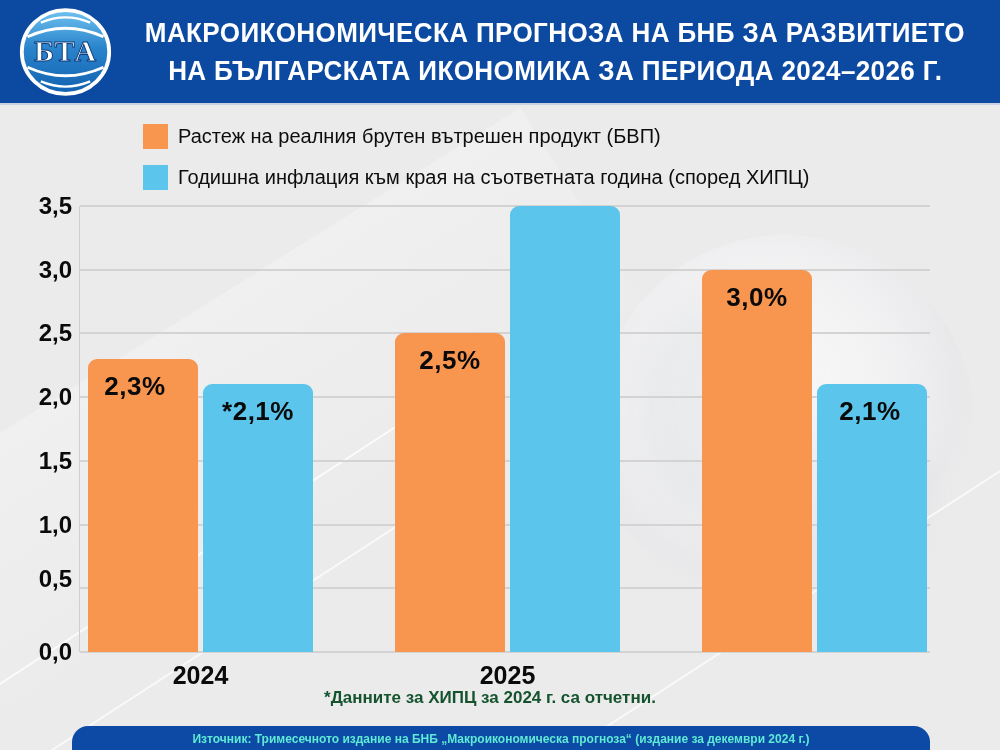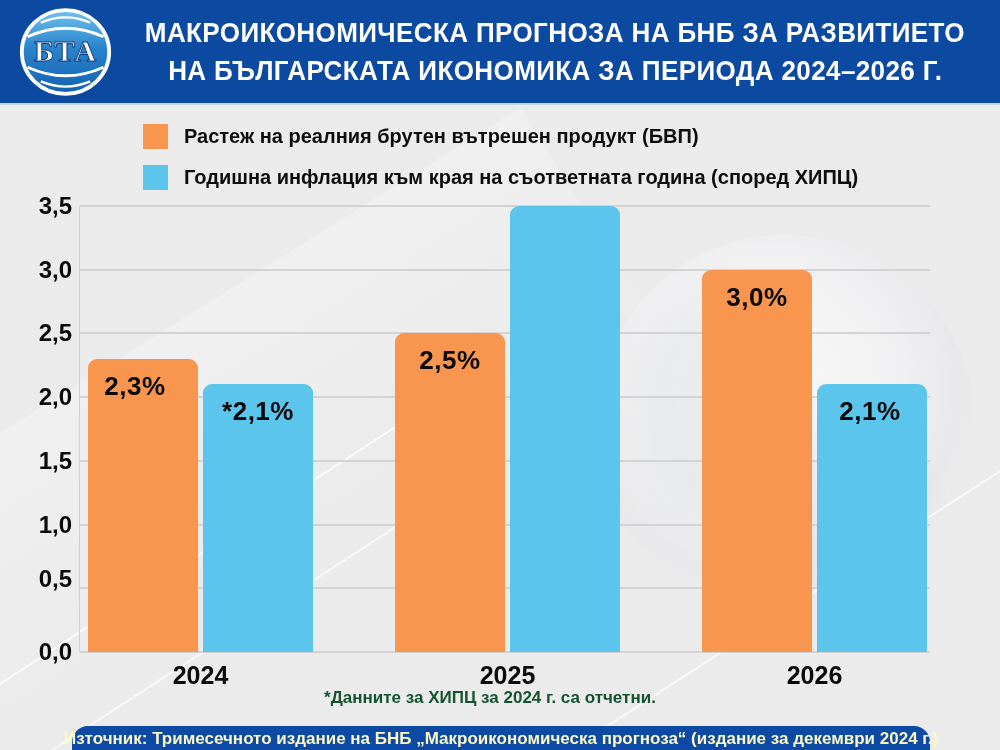--- a/index.html
+++ b/index.html
@@ -42,21 +42,21 @@
     background:linear-gradient(rgba(255,255,255,.5),rgba(255,255,255,0));
     transform:rotate(-32deg);opacity:.5;
   }
   .wm-line1{left:-60px;top:540px;width:560px;height:2px;background:rgba(255,255,255,.8);transform:rotate(-33deg);}
   .wm-line2{left:-40px;top:640px;width:520px;height:2px;background:rgba(255,255,255,.7);transform:rotate(-33deg);}
   .wm-line3{left:520px;top:600px;width:560px;height:2px;background:rgba(255,255,255,.7);transform:rotate(-33deg);}
   
   .legend{position:absolute;left:143px;top:121px;z-index:3;}
   .legend-row{display:flex;align-items:center;height:31px;margin-bottom:10px;}
   .legend-swatch{width:25px;height:25px;flex:0 0 25px;}
-  .legend-label{margin-left:16px;font-size:20px;font-weight:bold;color:#0d0d0d;white-space:nowrap;}
+  .legend-label{margin-left:10px;font-size:20px;font-weight:normal;color:#0d0d0d;white-space:nowrap;}
   
   #chart-layer{position:absolute;left:0;top:0;width:1000px;height:750px;z-index:2;}
   .gridline{position:absolute;height:2px;background:#d3d3d4;}
   .axis-y{position:absolute;width:1px;background:#cfcfd0;}
   .ytick{position:absolute;width:62px;text-align:right;font-size:24px;font-weight:bold;color:#0a0a0a;}
   .bar{position:absolute;border-radius:9px 9px 0 0;}
   .bar-label{
     position:absolute;text-align:center;font-size:26px;font-weight:bold;color:#0a0a0a;
     letter-spacing:.5px;white-space:nowrap;
   }
@@ -64,21 +64,21 @@
   
   .footnote{
     position:absolute;left:80px;width:820px;top:688px;text-align:center;
     font-size:17px;font-weight:bold;color:#14532d;z-index:3;
   }
   .footer{
     position:absolute;left:72px;top:726px;width:858px;height:24px;
     background:#0d4aa5;border-radius:16px 16px 0 0;z-index:5;
     display:flex;align-items:center;justify-content:center;
   }
-  .footer-text{color:#fef9c3;font-size:17px;font-weight:bold;white-space:nowrap;padding-top:2px;}
+  .footer-text{color:#5eead4;font-size:12px;font-weight:bold;white-space:nowrap;padding-top:2px;}
 </style>
 </head>
 <body>
 
 <div class="page">
 
   <div class="wm wm-band"></div>
   <div class="wm wm-globe"></div>
   <div class="wm wm-blob1"></div>
   <div class="wm wm-blob2"></div>
@@ -143,21 +143,20 @@
       <div class="bar-label" style="left: 203px; width: 110px; top: 396px;">*2,1%</div>
       <div class="xtick" style="left: 120.5px; top: 661px;">2024</div>
       <div class="bar" style="left: 395px; top: 333px; width: 110px; height: 319px; background: rgb(248, 150, 80);"></div>
       <div class="bar-label" style="left: 395px; width: 110px; top: 345px;">2,5%</div>
       <div class="bar" style="left: 510px; top: 206px; width: 110px; height: 446px; background: rgb(91, 197, 236);"></div>
       <div class="xtick" style="left: 427.5px; top: 661px;">2025</div>
       <div class="bar" style="left: 702px; top: 270px; width: 110px; height: 382px; background: rgb(248, 150, 80);"></div>
       <div class="bar-label" style="left: 702px; width: 110px; top: 282px;">3,0%</div>
       <div class="bar" style="left: 817px; top: 384px; width: 110px; height: 268px; background: rgb(91, 197, 236);"></div>
       <div class="bar-label" style="left: 817px; width: 106px; top: 396px;">2,1%</div>
-      <div class="xtick" style="left: 734.5px; top: 661px;">2026</div>
     </div>
 
   <div class="footnote">*Данните за ХИПЦ за 2024 г. са отчетни.</div>
 
   <div class="footer">
     <div class="footer-text">Източник: Тримесечното издание на БНБ „Макроикономическа прогноза“ (издание за декември 2024 г.)</div>
   </div>
 
 </div>
 

